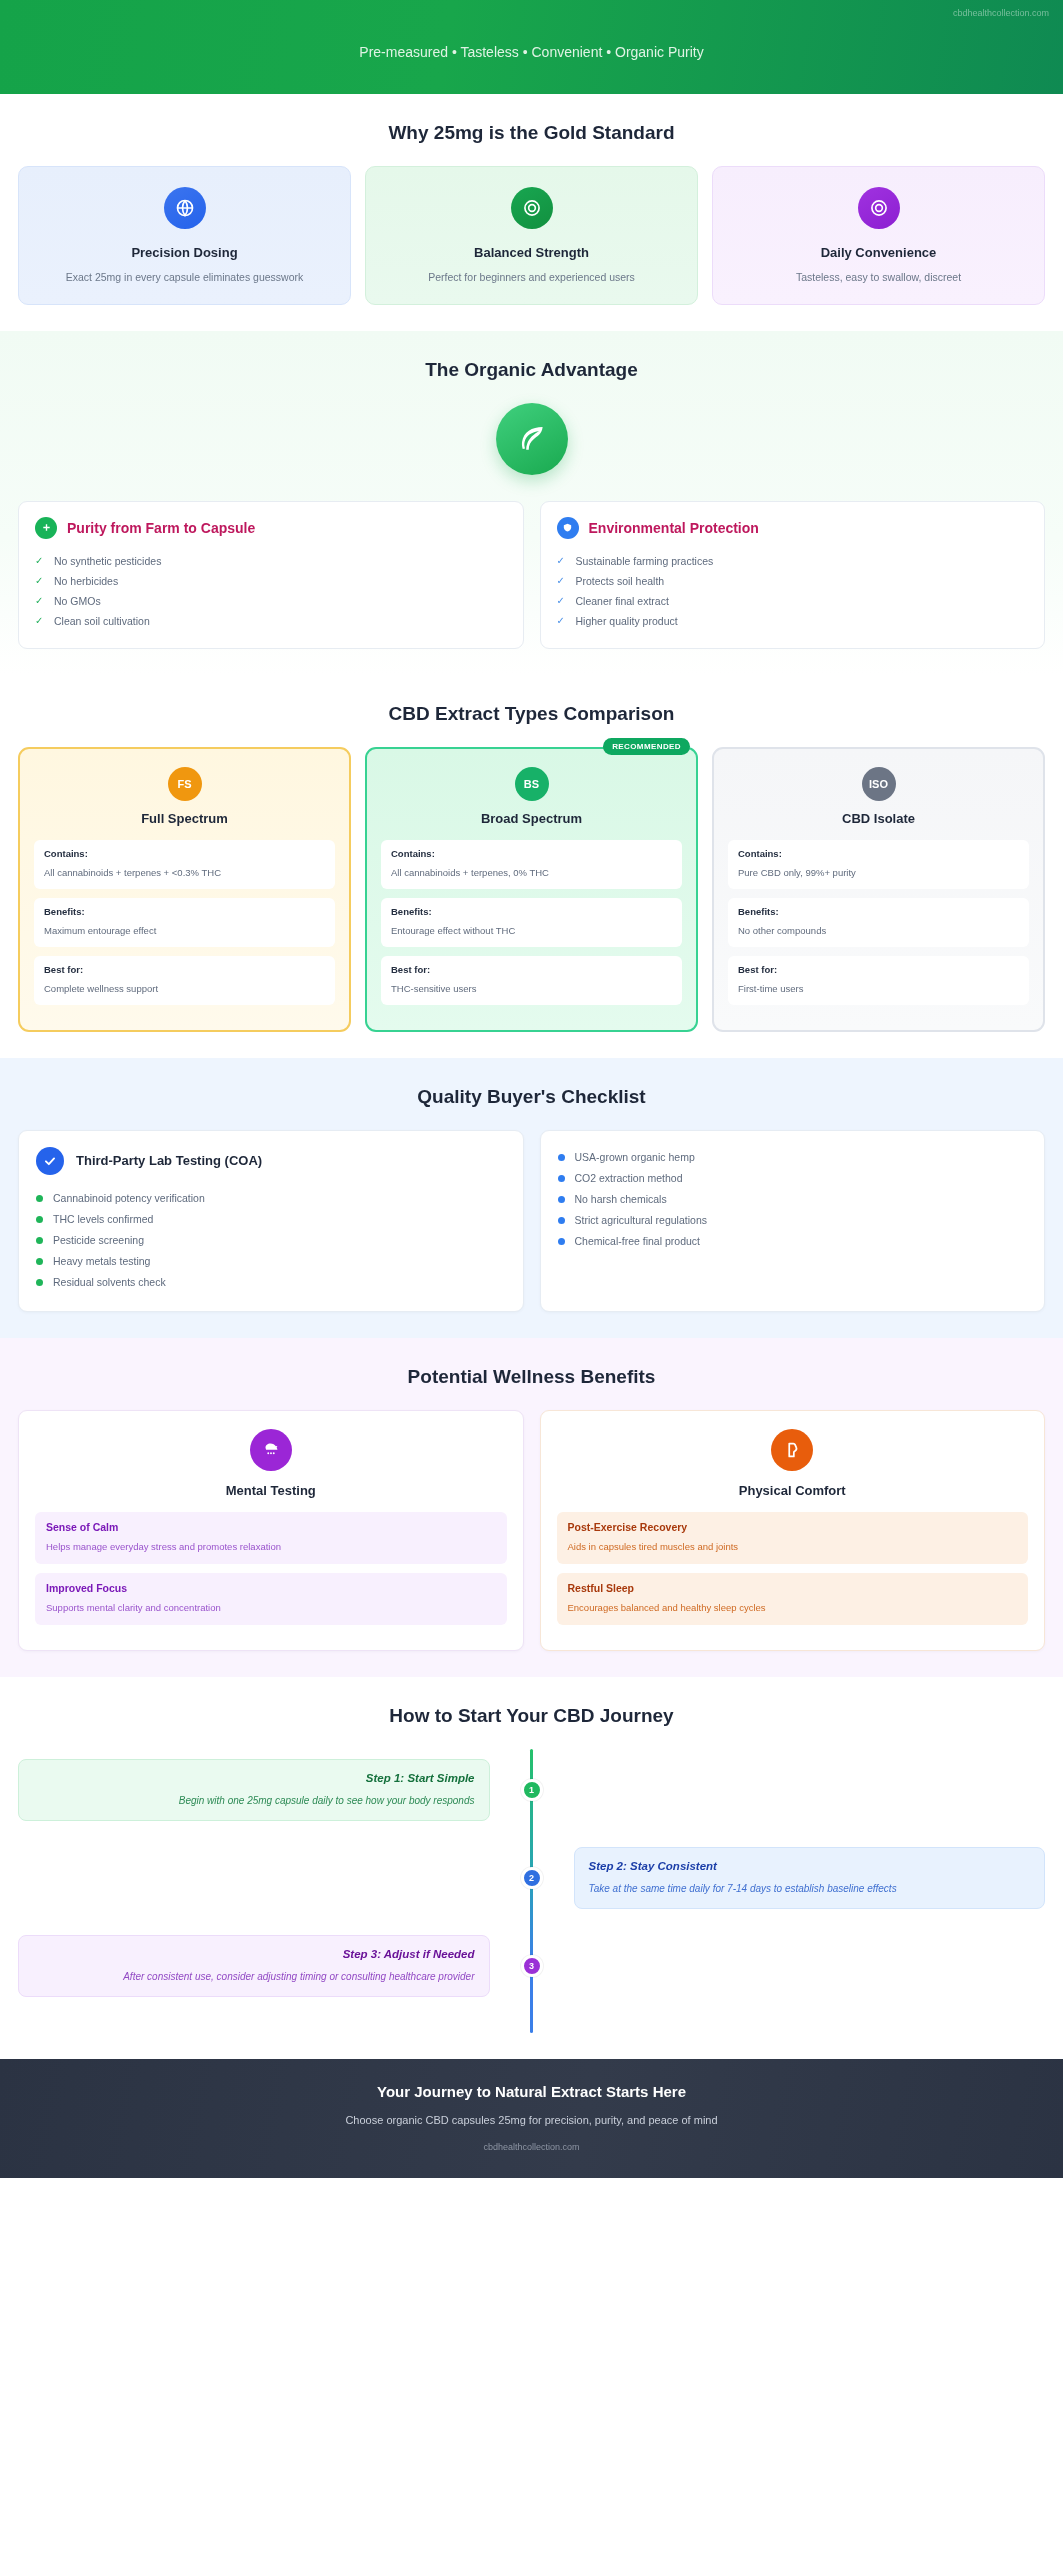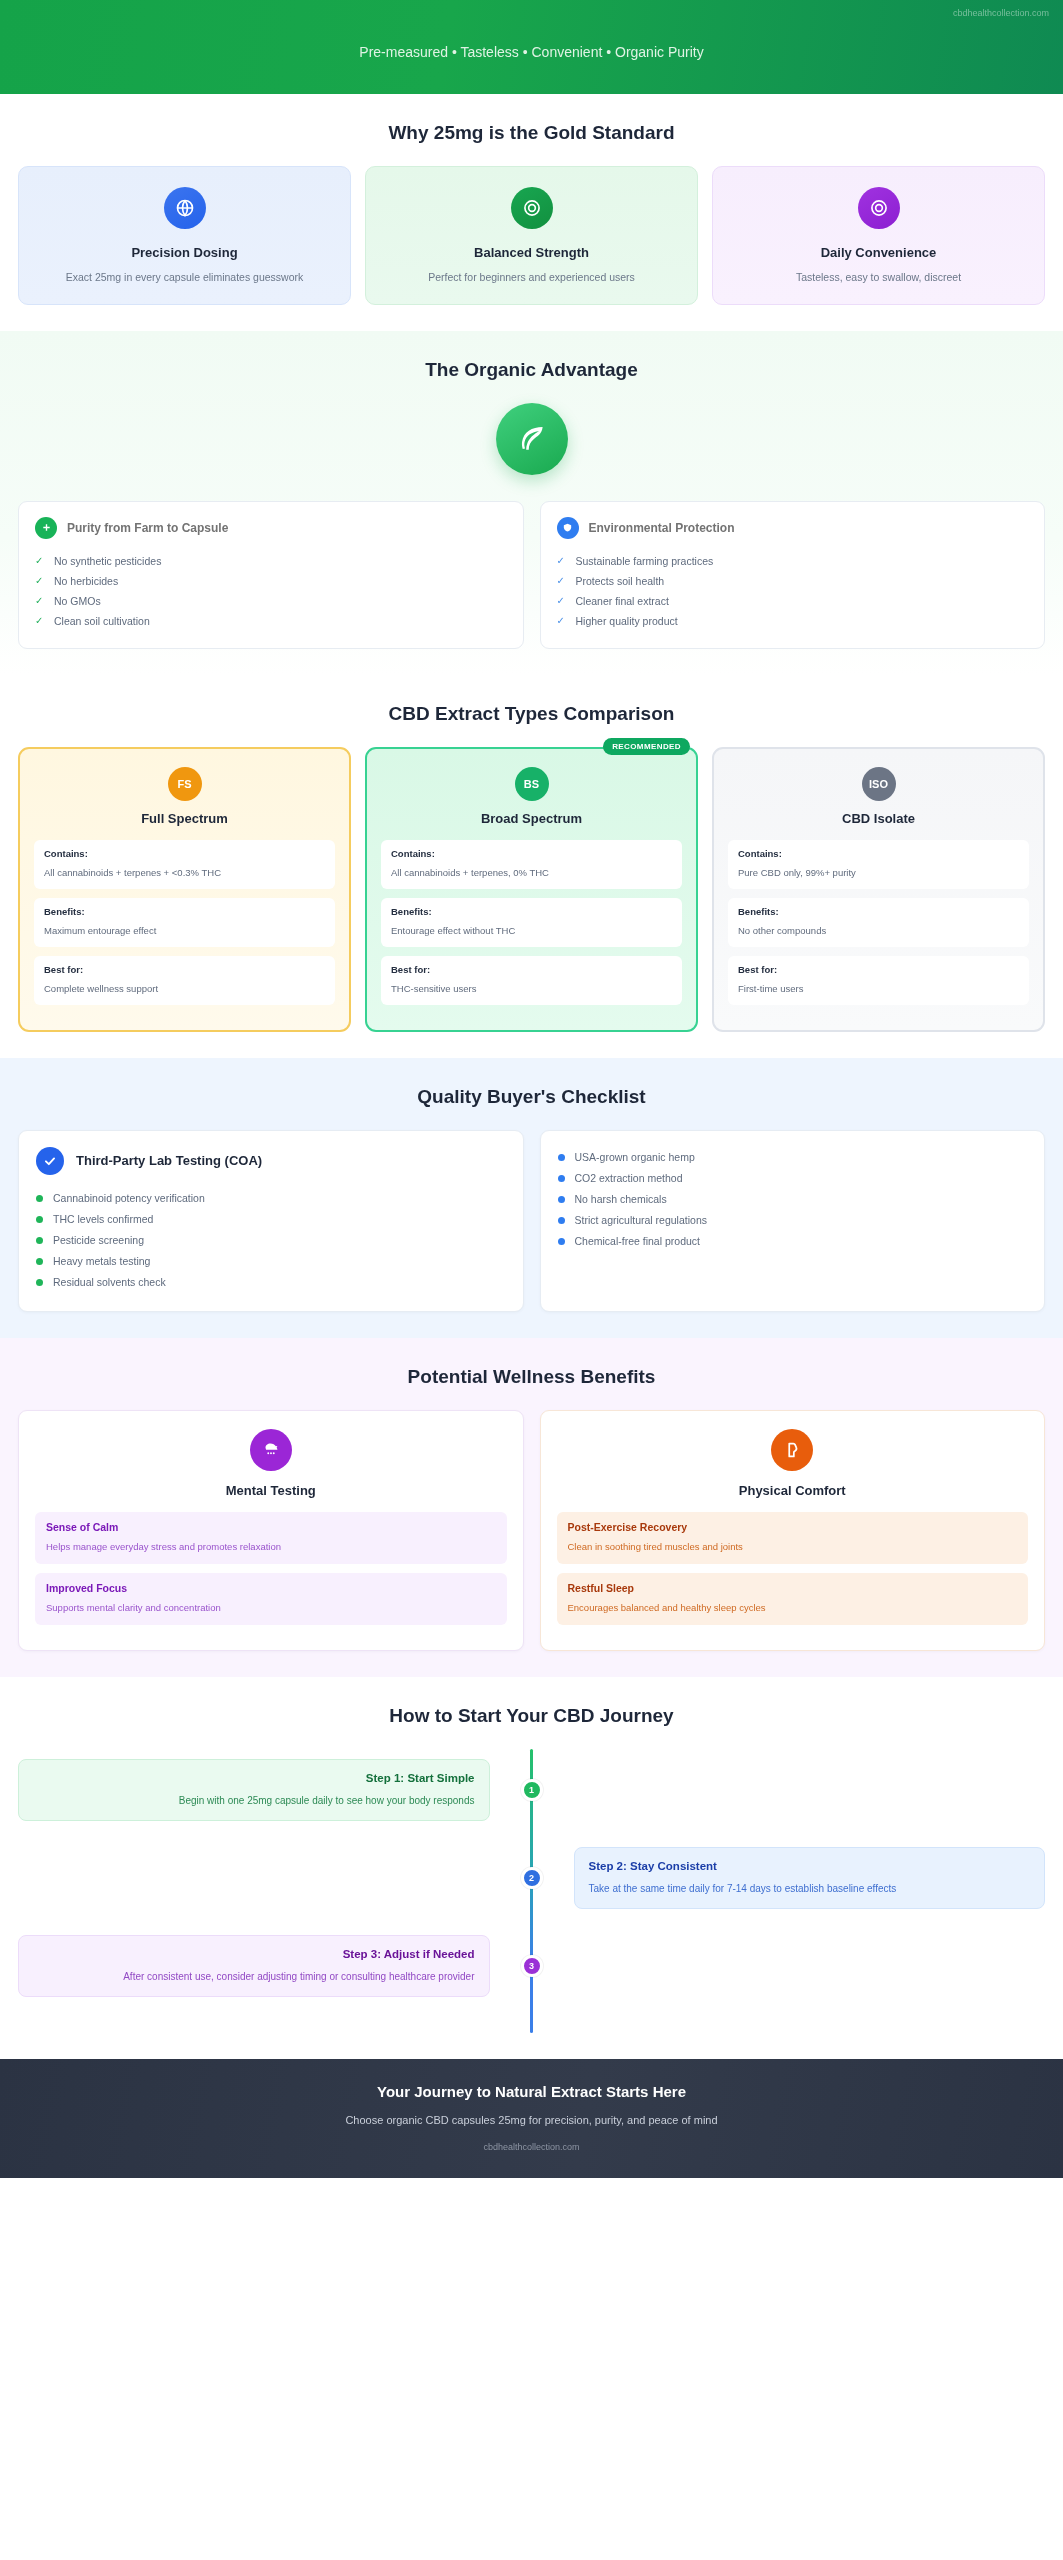--- a/index.html
+++ b/index.html
@@ -99,21 +99,21 @@
     padding: 15px 16px 17px;
   }
   .ocard-head { display: flex; align-items: center; gap: 10px; margin-bottom: 12px; }
   .dot-ic {
     width: 22px; height: 22px; border-radius: 50%;
     display: flex; align-items: center; justify-content: center;
     color: #fff; flex: 0 0 auto;
   }
   .dot-ic.g { background: #18b358; }
   .dot-ic.b { background: #2f7df0; }
-  .ocard-head h4 { font-size: 12px; color: #737373; text-align: right; }
+  .ocard-head h4 { font-size: 14px; color: #be185d; text-align: right; }
   .chk-list li { list-style: none; display: flex; gap: 9px; align-items: center; padding: 4px 0; }
   .chk-list .tick { font-size: 10px; width: 10px; }
   .chk-list.g .tick { color: #27b15f; }
   .chk-list.b .tick { color: #4a90e8; }
   .chk-list span.txt { font-size: 10.5px; color: #5e6a7d; }
 
   
   .cmp3 { display: flex; gap: 14px; align-items: stretch; }
   .ccard {
     flex: 1;
@@ -205,21 +205,21 @@
 
   
   .tl { position: relative; padding: 4px 0 16px; }
   .tl-line {
     position: absolute; left: 50%; top: 0; bottom: 0;
     width: 3px; margin-left: -1.5px;
     background: linear-gradient(180deg,#25c16a 0%,#28a3b8 45%,#3b7fe8 75%,#3b7fe8 100%);
     border-radius: 2px;
   }
   .tl-row { display: flex; align-items: center; position: relative; min-height: 74px; margin-bottom: 14px; }
-  .tl-half { width: 50%; }
+  .tl-half { width: 50%; font-style: italic; }
   .tl-box { border-radius: 8px; padding: 12px 14px; border: 1px solid transparent; }
   .tl-box .st { font-size: 11.5px; font-weight: bold; display: block; margin-bottom: 6px; }
   .tl-box .sd { font-size: 10px; line-height: 1.5; }
   .tl-box.green  { background: #eafaf0; border-color: #cdf0da; }
   .tl-box.green .st { color: #14703c; } .tl-box.green .sd { color: #2d8a55; }
   .tl-box.blue   { background: #e8f2fe; border-color: #d2e4fb; }
   .tl-box.blue .st { color: #1b3ea8; } .tl-box.blue .sd { color: #3f6fd0; }
   .tl-box.purple { background: #f8f0fe; border-color: #ecdcfa; }
   .tl-box.purple .st { color: #6a1398; } .tl-box.purple .sd { color: #9249c4; margin-top: 40px; }
   .tl-left  { text-align: right; padding-right: 42px; }
@@ -519,21 +519,21 @@
 
       <div class="wcard orange">
         <div class="wic o">
           <svg width="22" height="22" viewBox="0 0 24 24" fill="none" stroke="#fff" stroke-width="1.9" stroke-linejoin="round">
             <path d="M9 5h4.6c.8 0 1.4.5 1.7 1.2l1.3 3c.6 1.3.2 2.8-1 3.6l-.8.5c-.5.3-.8.9-.8 1.5V19H9V5z"></path>
           </svg>
         </div>
         <h3>Physical Comfort</h3>
         <div class="wrow o">
           <span class="t">Post-Exercise Recovery</span>
-          <span class="d">Clean in soothing tired muscles and joints</span>
+          <span class="d">Aids in capsules tired muscles and joints</span>
         </div>
         <div class="wrow o">
           <span class="t">Restful Sleep</span>
           <span class="d">Encourages balanced and healthy sleep cycles</span>
         </div>
       </div>
 
     </div>
   </div>
 

